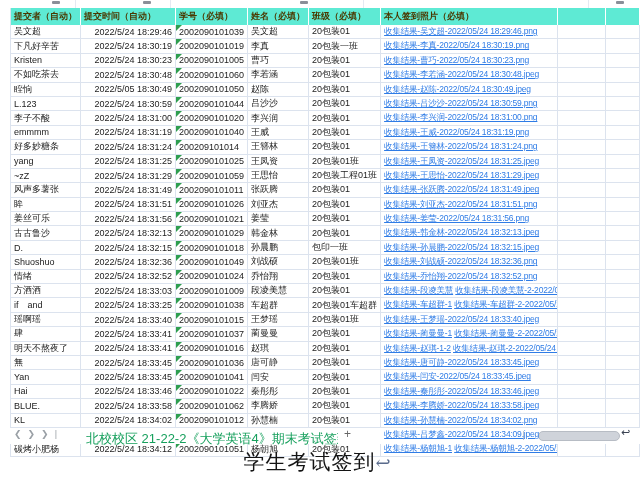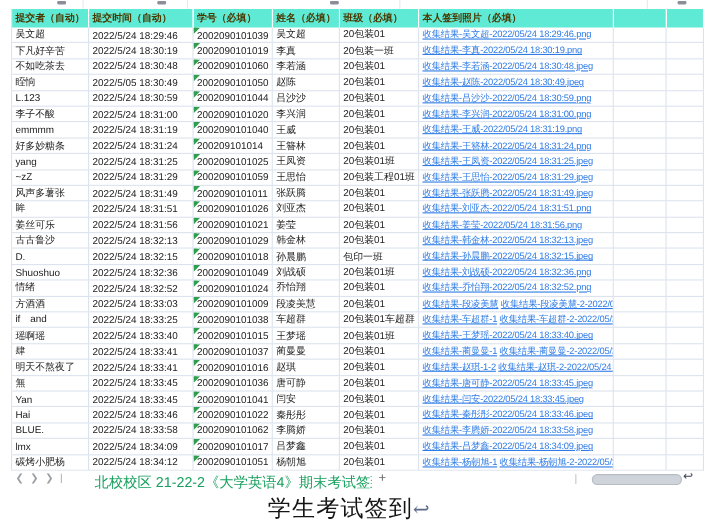--- a/index.html
+++ b/index.html
@@ -20,21 +20,21 @@
   table.sheet th{
     background:#5eead4;color:#4a3800;font-weight:bold;font-size:9px;text-align:left;
     height:17px;padding:0 3px;border-right:1px solid rgba(255,255,255,.55);
     overflow:hidden;white-space:nowrap;
   }
   table.sheet td{
     font-size:9px;color:#222;height:13.4px;padding:0 3px;
     border-right:1px solid #dce3ee;border-bottom:1px solid #dce3ee;
     overflow:hidden;white-space:nowrap;vertical-align:middle;
   }
-  td.time{}
+  td.time{text-align:right;}
   td.id{position:relative;}
   td.id::before{
     content:"";position:absolute;left:0;top:0;width:0;height:0;
     border:3px solid transparent;border-top-color:#2e9e4f;border-left-color:#2e9e4f;
   }
   td.photo-cell{position:relative;overflow:visible;}
   td.photo-cell .links{
     position:absolute;left:3px;top:0;height:13.4px;line-height:13.4px;
     white-space:nowrap;z-index:3;letter-spacing:-0.2px;font-size:8.5px;
   }
@@ -120,20 +120,32 @@
         <td class="id">2002090101019</td>
         <td>李真</td>
         <td class="cls">20包装一班</td>
         <td class="photo-cell">
           <span class="links"><a class="photo-link" href="#">收集结果-李真-2022/05/24 18:30:19.png</a></span>
         </td>
         <td class="empty"></td>
         <td class="empty"></td>
       </tr>
       <tr>
+        <td class="sub">Kristen</td>
+        <td class="time">2022/5/24 18:30:23</td>
+        <td class="id">2002090101005</td>
+        <td>曹巧</td>
+        <td class="cls">20包装01</td>
+        <td class="photo-cell">
+          <span class="links"><a class="photo-link" href="#">收集结果-曹巧-2022/05/24 18:30:23.png</a></span>
+        </td>
+        <td class="empty"></td>
+        <td class="empty"></td>
+      </tr>
+      <tr>
         <td class="sub">不如吃茶去</td>
         <td class="time">2022/5/24 18:30:48</td>
         <td class="id">2002090101060</td>
         <td>李若涵</td>
         <td class="cls">20包装01</td>
         <td class="photo-cell">
           <span class="links"><a class="photo-link" href="#">收集结果-李若涵-2022/05/24 18:30:48.jpeg</a></span>
         </td>
         <td class="empty"></td>
         <td class="empty"></td>
@@ -403,20 +415,32 @@
         <td class="empty"></td>
       </tr>
       <tr>
         <td class="sub">BLUE.</td>
         <td class="time">2022/5/24 18:33:58</td>
         <td class="id">2002090101062</td>
         <td>李腾娇</td>
         <td class="cls">20包装01</td>
         <td class="photo-cell">
           <span class="links"><a class="photo-link" href="#">收集结果-李腾娇-2022/05/24 18:33:58.jpeg</a></span>
+        </td>
+        <td class="empty"></td>
+        <td class="empty"></td>
+      </tr>
+      <tr>
+        <td class="sub">KL</td>
+        <td class="time">2022/5/24 18:34:02</td>
+        <td class="id">2002090101012</td>
+        <td>孙慧楠</td>
+        <td class="cls">20包装01</td>
+        <td class="photo-cell">
+          <span class="links"><a class="photo-link" href="#">收集结果-孙慧楠-2022/05/24 18:34:02.png</a></span>
         </td>
         <td class="empty"></td>
         <td class="empty"></td>
       </tr>
       <tr>
         <td class="sub">lmx</td>
         <td class="time">2022/5/24 18:34:09</td>
         <td class="id">2002090101017</td>
         <td>吕梦鑫</td>
         <td class="cls">20包装01</td>

